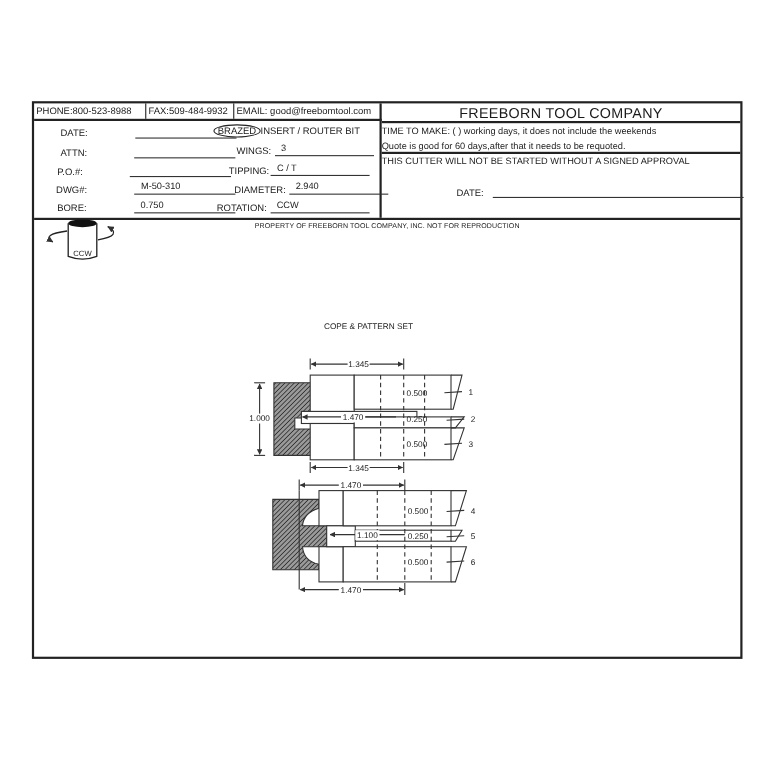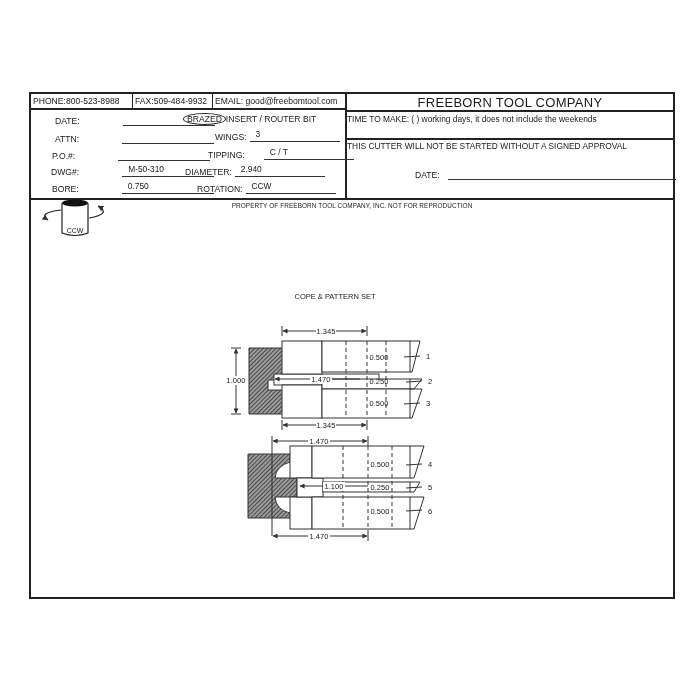--- a/index.html
+++ b/index.html
@@ -55,40 +55,41 @@
     <div class="field" style="left:21px; top:55px">
       <span class="lbl">P.O.#:</span><span class="line" style="width:92px"><span class="val"></span></span>
     </div>
     <div class="field" style="left:20px; top:71px">
       <span class="lbl">DWG#:</span><span class="line" style="width:92px"><span class="val" style="bottom:2px">M-50-310</span></span>
     </div>
     <div class="field" style="left:21px; top:88px">
       <span class="lbl">BORE:</span><span class="line" style="width:92px"><span class="val" style="bottom:2px">0.750</span></span>
     </div>
 
-    <div class="field" style="left:152px; top:19px">
+    <div class="field" style="left:163px; top:19px">
       <span class="brazed">BRAZED</span><span>INSERT /  ROUTER BIT</span>
     </div>
     <div class="field" style="left:184px; top:36px">
       <span class="lbl">WINGS:</span><span class="line" style="width:90px; margin-left:3px"><span class="val" style="bottom:2px">3</span></span>
     </div>
     <div class="field" style="left:177px; top:54px">
-      <span class="lbl">TIPPING:</span><span class="line" style="width:90px; margin-left:19px"><span class="val" style="bottom:2px">C / T</span></span>
-    </div>
-    <div class="field" style="left:154px; top:71px">
+      <span class="lbl">TIPPING:</span><span class="line" style="width:90px; margin-left:1px"><span class="val" style="bottom:2px">C / T</span></span>
+    </div>
+    <div class="field" style="left:182px; top:71px">
       <span class="lbl">DIAMETER:</span><span class="line" style="width:90px; margin-left:3px"><span class="val" style="bottom:2px">2.940</span></span>
     </div>
     <div class="field" style="left:166px; top:88px">
       <span class="lbl">ROTATION:</span><span class="line" style="width:90px; margin-left:3px"><span class="val" style="bottom:2px">CCW</span></span>
     </div>
   </div>
 
   <div class="hdr-right">
     <div class="company">FREEBORN TOOL COMPANY</div>
     <div class="rtext" style="top:20px">TIME TO MAKE: (      ) working days, it does not include the weekends</div>
+    <div class="rtext" style="top:33px">Quote is good for 60 days,after that it needs to be requoted.</div>
     <div class="approval-bar"></div>
     <div class="rtext" style="top:47px">THIS CUTTER WILL NOT BE STARTED WITHOUT A SIGNED APPROVAL</div>
     <div class="field" style="left:68px; top:74px">
       <span class="lbl">DATE:</span><span class="line" style="width:228px; margin-left:8px"></span>
     </div>
   </div>
 
   <div class="hdr-bottom"></div>
   <div class="prop">PROPERTY OF FREEBORN TOOL COMPANY, INC.   NOT FOR REPRODUCTION</div>
 </div>

